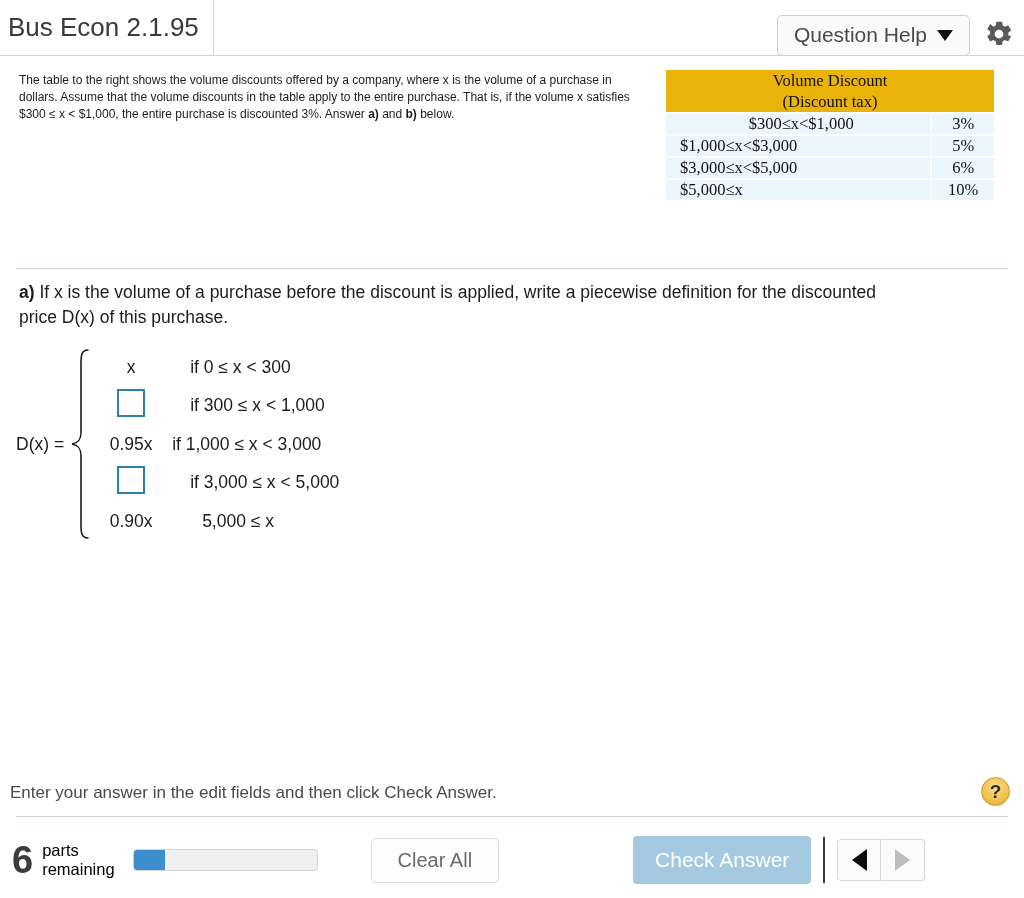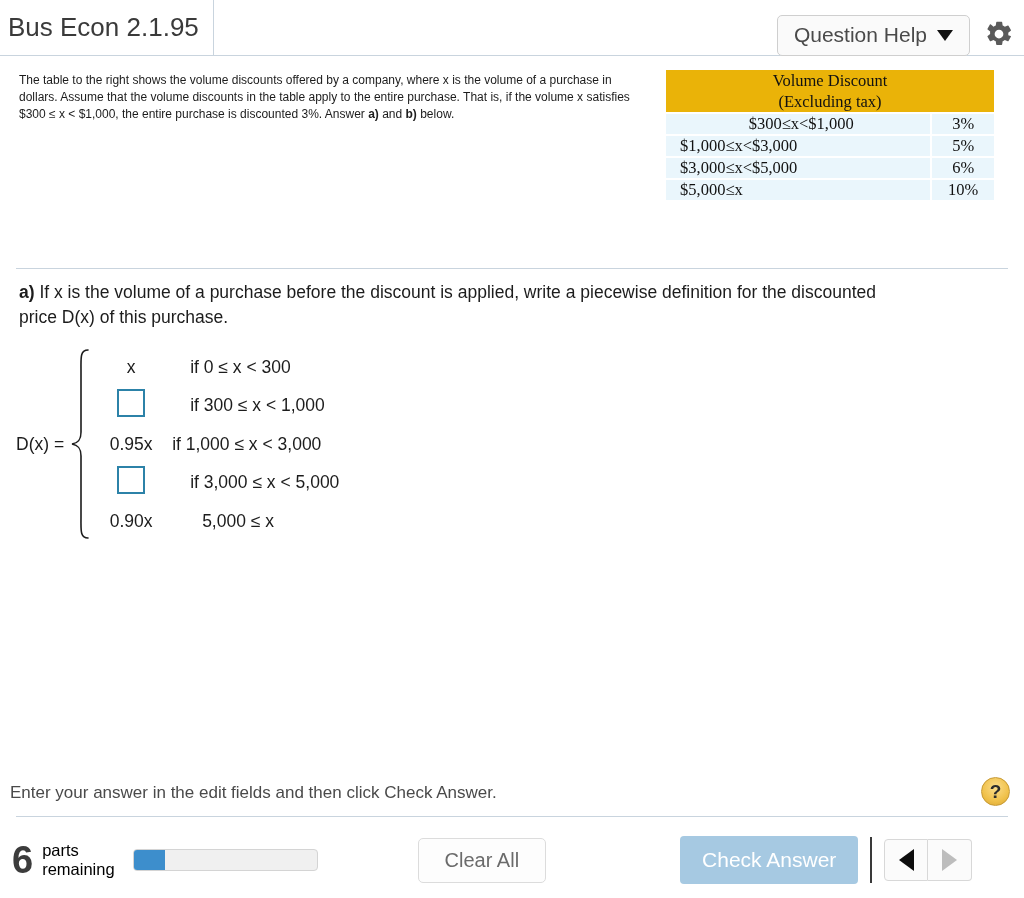--- a/index.html
+++ b/index.html
@@ -269,21 +269,21 @@
     margin-left: 18px;
     overflow: hidden;
     box-sizing: border-box;
     cursor: default;
   }
   .progress-inner {
     height: 100%;
     background: #3d8ecc;
   }
   .clear-btn {
-    margin-left: 100px;
+    margin-left: 53px;
     border: 1px solid #dcdcdc;
     border-radius: 5px;
     background: #fdfdfd;
     font-size: 20px;
     color: #6b6b6b;
     padding: 10px 26px;
     cursor: pointer;
     white-space: nowrap;
   }
   .check-btn {
@@ -359,21 +359,21 @@
     <span>discounted 3%. Answer </span><b>a)</b><span> and </span><b>b)</b><span> below.</span>
   </div>
 </div>
 
 <div class="table-wrap">
   <table class="vd">
     <tbody>
       <tr>
         <td class="vd-title" colspan="2">
           <div>Volume Discount</div>
-          <div>(Excluding tax)</div>
+          <div>(Discount tax)</div>
         </td>
       </tr>
       <tr class="vd-row">
         <td class="c1">$300≤x&lt;$1,000</td>
         <td class="c2">3%</td>
       </tr>
       <tr class="vd-row">
         <td class="c1 leftish">$1,000≤x&lt;$3,000</td>
         <td class="c2">5%</td>
       </tr>

